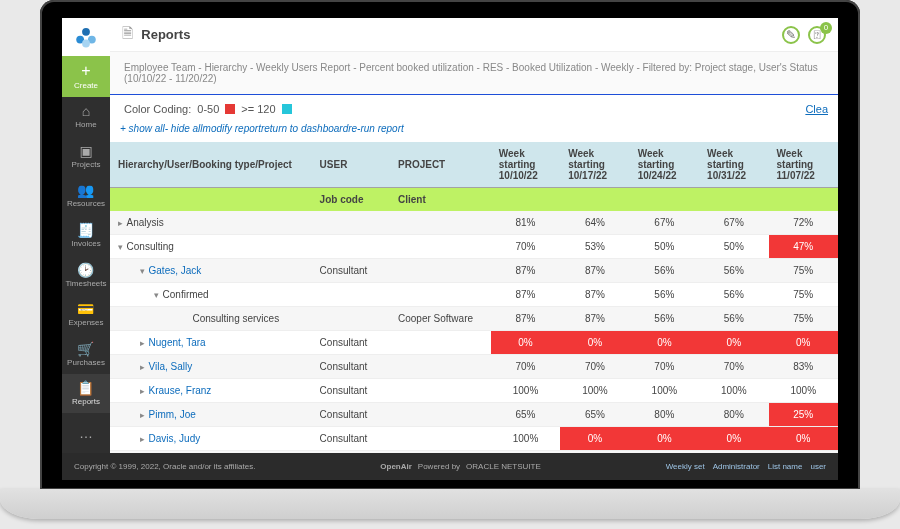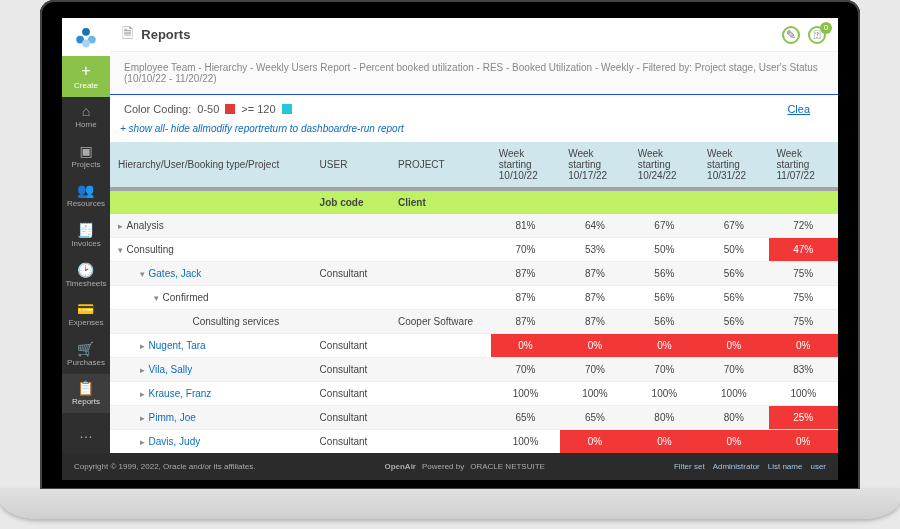--- a/index.html
+++ b/index.html
@@ -68,29 +68,29 @@
     padding: 10px 14px; color: #888; font-size: 10px; border-bottom: 1px solid #1d4ed8;
     background: #fafafa;
   }
   .cc-row {
     padding: 8px 14px 4px; display: flex; align-items: center; gap: 6px; color: #555;
     position: relative;
   }
   .cc-row .sw { width: 10px; height: 10px; display: inline-block; }
   .cc-row .sw.red { background: #e53935; }
   .cc-row .sw.teal { background: #26c6da; }
-  .cc-row .clear { position: absolute; right: 28px; color: #0d6cbc; cursor: pointer; text-decoration: underline; }
+  .cc-row .clear { position: absolute; right: 10px; color: #0d6cbc; cursor: pointer; text-decoration: underline; }
   .actions {
     padding: 4px 10px 8px; display: flex; color: #0d6cbc; font-size: 10px; font-style: italic;
   }
   .actions span { cursor: pointer; }
   .table-wrap { flex: 1; overflow: auto; }
   table { border-collapse: collapse; width: 100%; table-layout: fixed; }
   th, td { padding: 6px 8px; text-align: left; font-size: 10px; color: #444; }
-  thead tr:first-child th { background: #cfe6ec; font-weight: normal; border-bottom: 4px solid #a3a3a3; }
+  thead tr:first-child th { background: #cfe6ec; font-weight: bold; border-bottom: 1px solid #a3a3a3; }
   thead tr:nth-child(2) th { background: #bef264; font-weight: bold; }
   tbody tr { border-bottom: 1px solid #eee; }
   tbody tr.alt { background: #f6f6f6; }
   .hcell { width: 180px; }
   .ucol { width: 70px; }
   .pcol { width: 90px; }
   .wcol { width: 62px; text-align: left; }
   td.val { text-align: center; margin-top: 8px; }
   td.link { color: #0d6cbc; cursor: pointer; }
   td.red { background: #f23737; color: #fff; }
@@ -353,21 +353,21 @@
       </div>
 
       <div class="footer">
         <div class="left">Copyright © 1999, 2022, Oracle and/or its affiliates.</div>
         <div class="center">
           <b>OpenAir</b>
           <span>Powered by</span>
           <span>ORACLE NETSUITE</span>
         </div>
         <div class="right">
-          <span>Filter set</span>
+          <span>Weekly set</span>
           <span>Administrator</span>
           <span>List name</span>
           <span>user</span>
         </div>
       </div>
     </div>
   </div>
   <div class="base"></div>
 </div>
 

